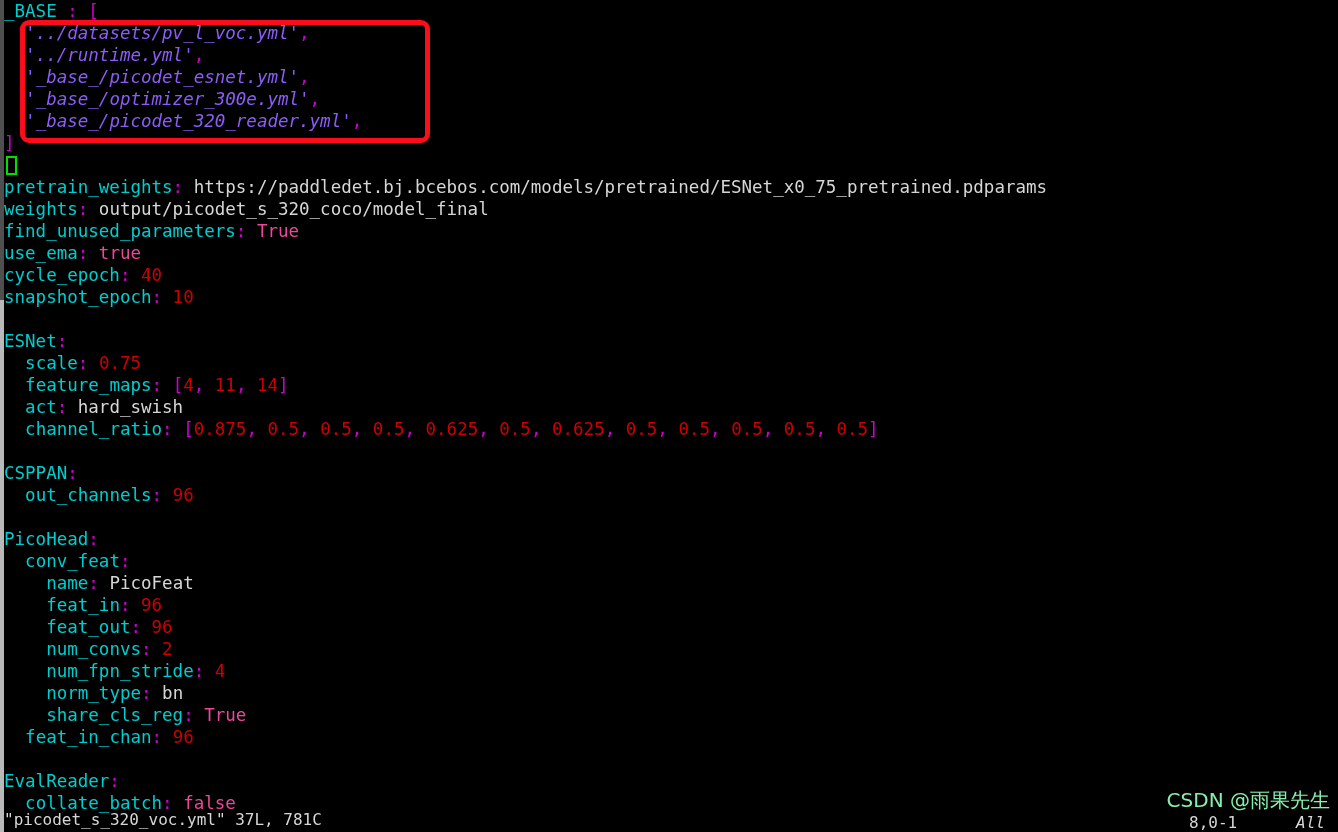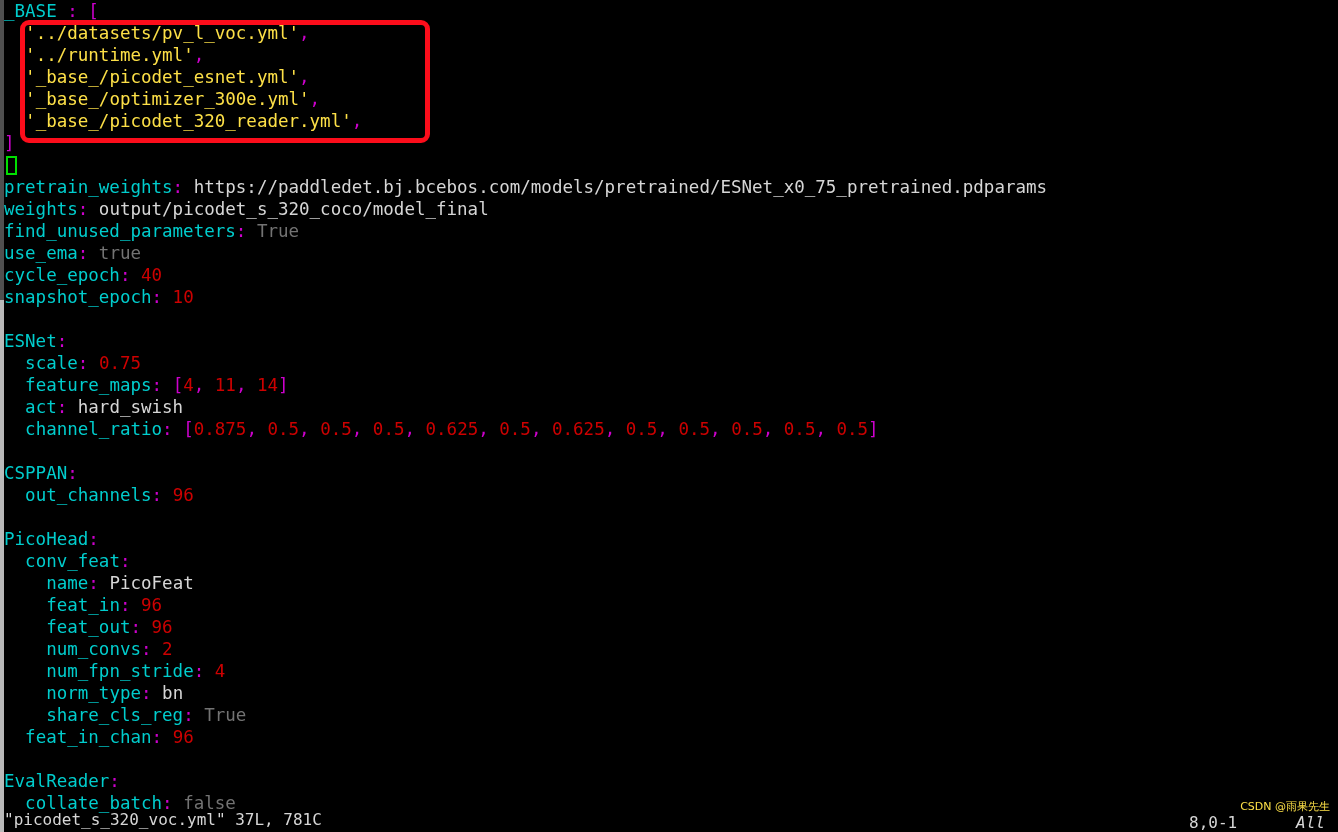--- a/index.html
+++ b/index.html
@@ -43,22 +43,22 @@
     border-radius: 19px;
   }
   .line {
     height: 22px;
     padding-left: 0px;
   }
   
   .key       { color: #00cdcd; }      
   .punc      { color: #cd00cd; }      
   .num       { color: #cd0000; text-align: center; }      
-  .bool      { color: #737373; }      
-  .str       { color: #fde047; }      
+  .bool      { color: #ec4899; }      
+  .str       { color: #8b5cf6; font-style: italic; }      
   .plain     { color: #d6d6d6; }
   .statusline{ color: #d6d6d6; }
   .ruler     { color: #d6d6d6; }
 
   
   .cursor-box {
     position: absolute;
     left: 6px;
     top: 156px;
     width: 11px;
@@ -78,23 +78,23 @@
     border-radius: 9px;
     box-sizing: border-box;
     pointer-events: none;
   }
 
   
   .watermark {
     position: absolute;
     right: 8px;
     bottom: 18px;
-    color: #fde047;
+    color: #86efac;
     font-family: "DejaVu Sans", "Liberation Sans", sans-serif;
-    font-size: 11px;
+    font-size: 20px;
     white-space: nowrap;
   }
   .ruler-pos {
     position: absolute;
     left: 1185px;
     bottom: 0px;
   }
   .ruler-all {
     position: absolute;
     left: 1292px;

